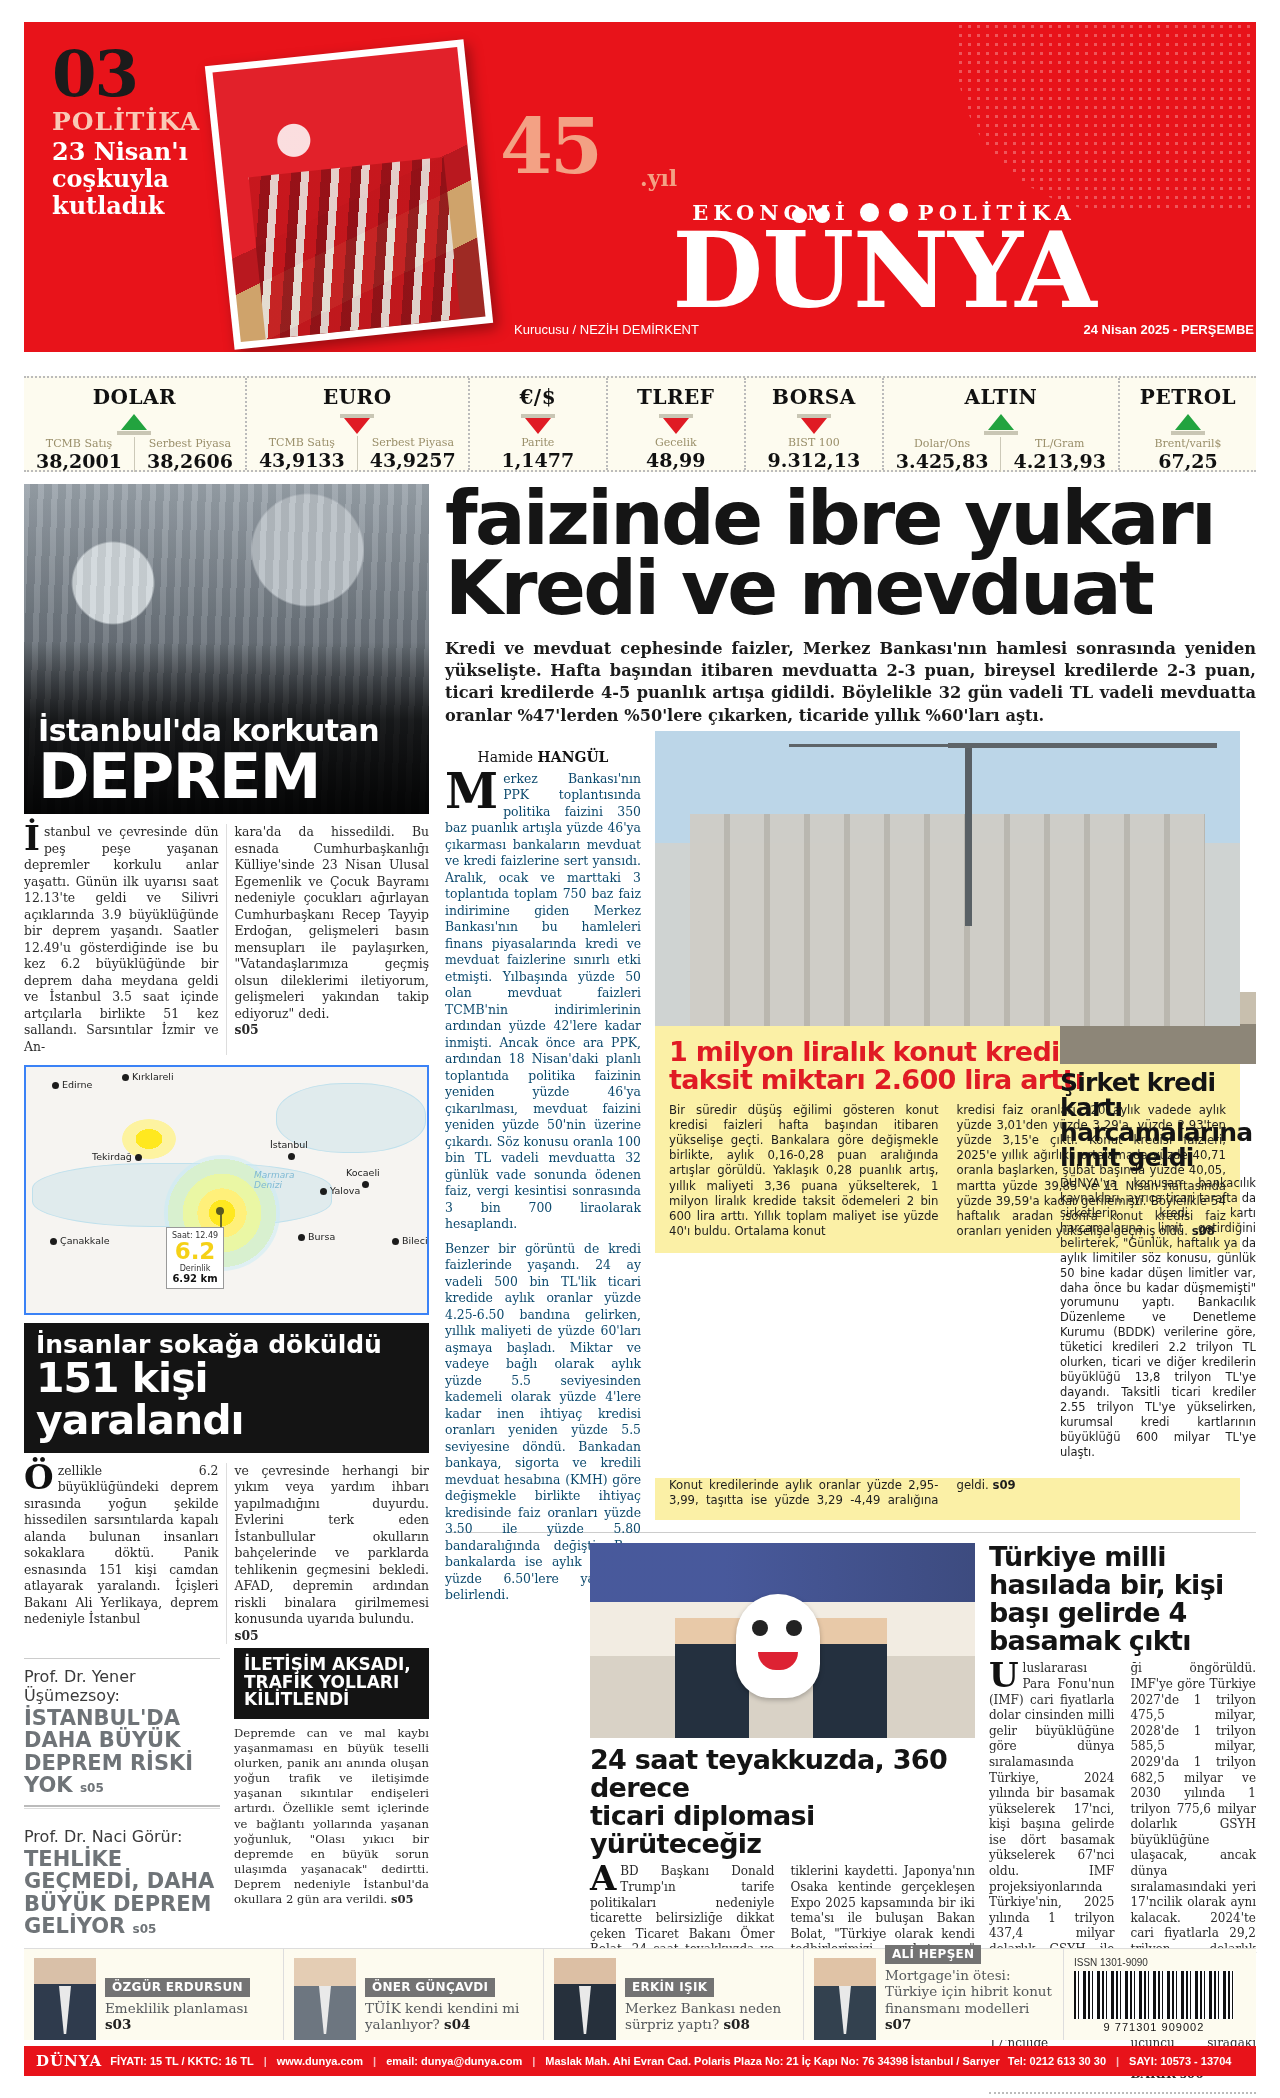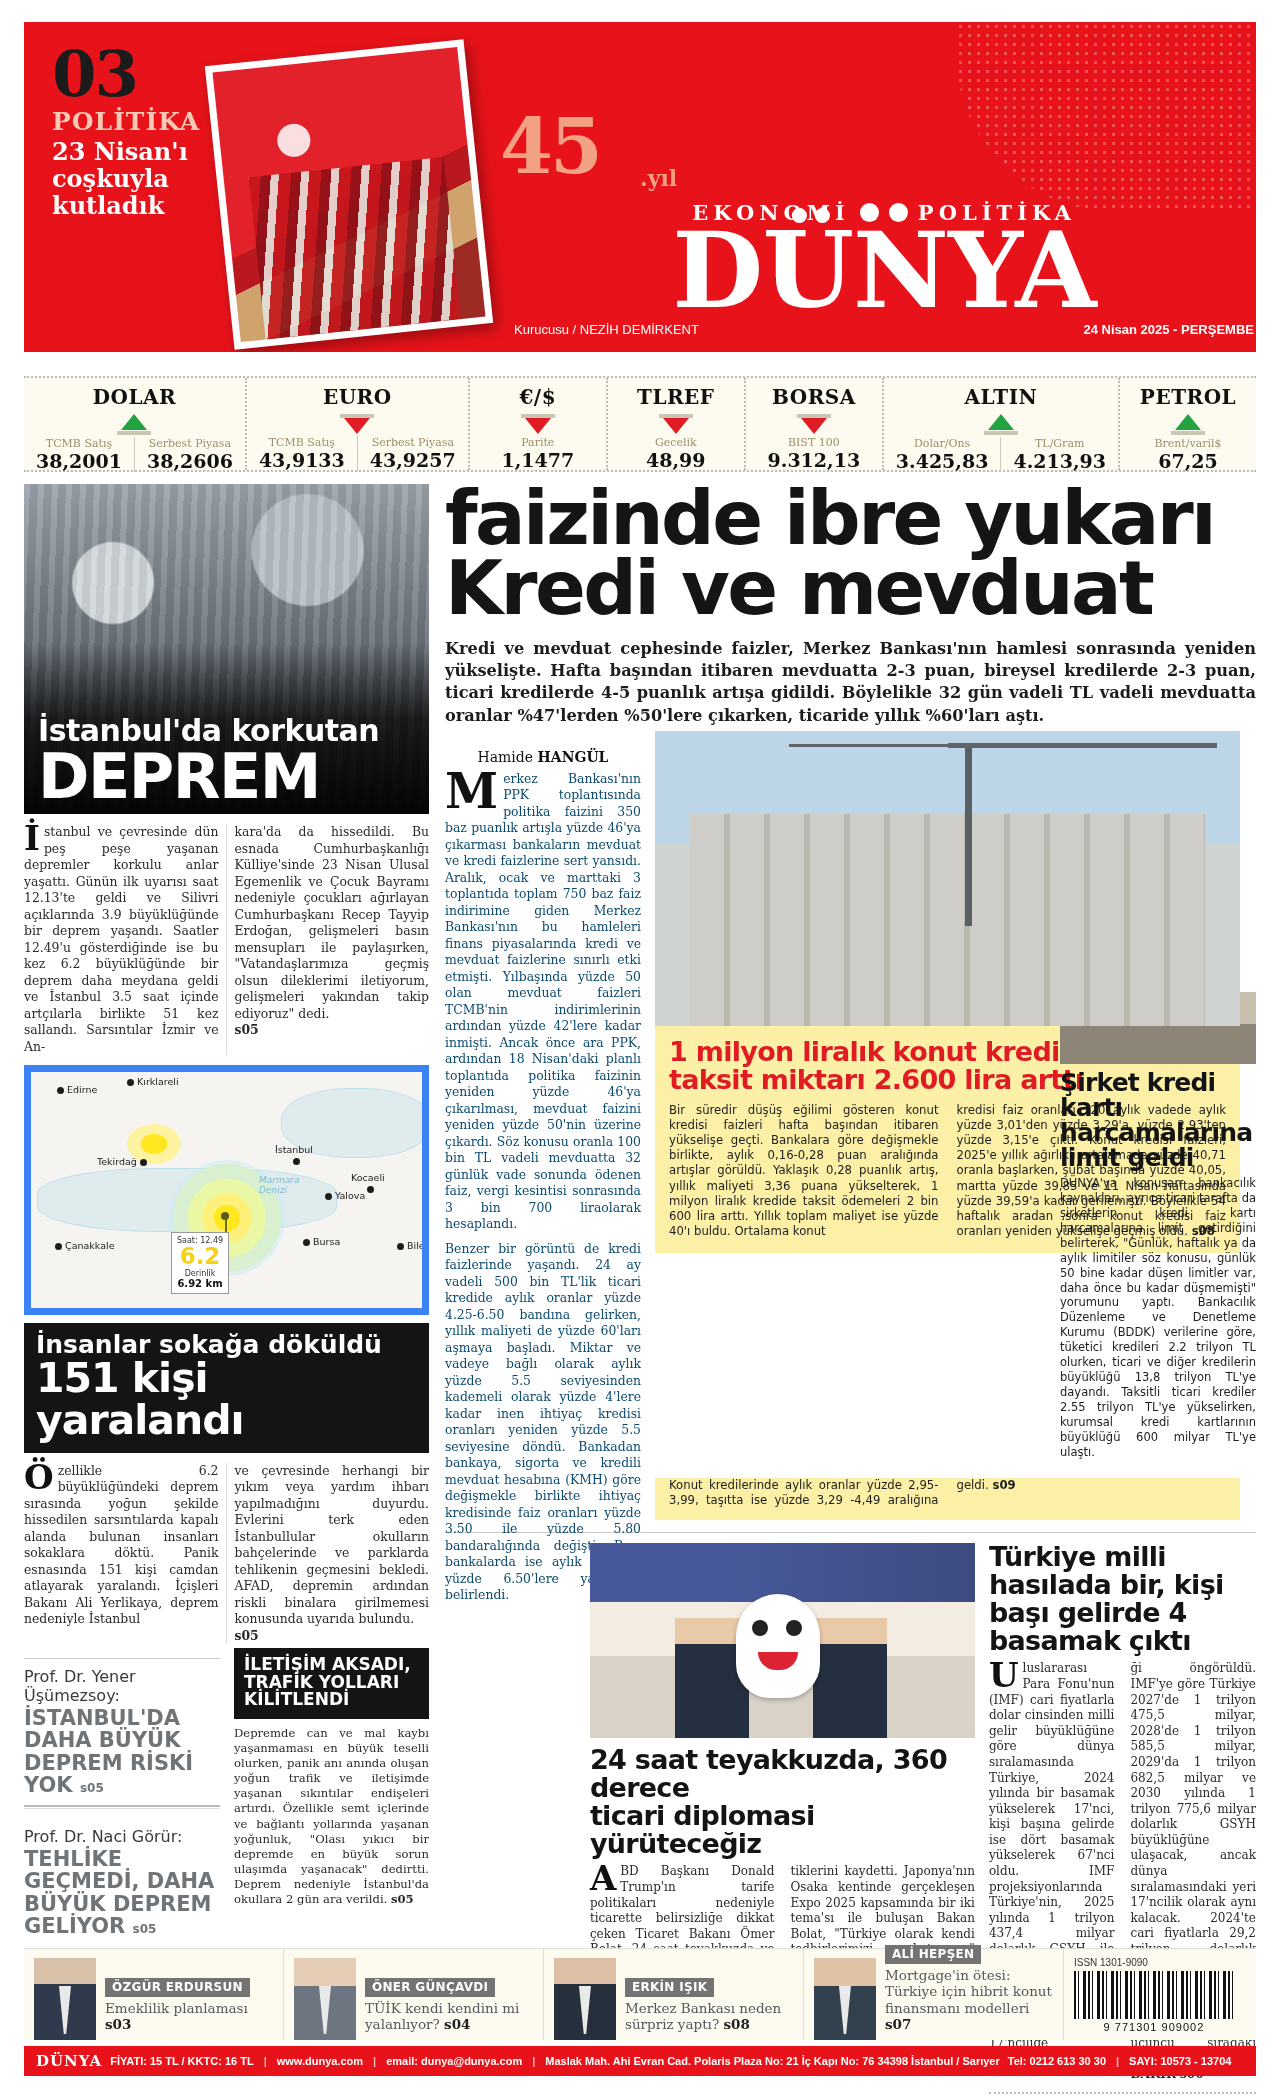--- a/index.html
+++ b/index.html
@@ -146,21 +146,21 @@
   }
   .two-col p { margin: 0; }
   .dropcap::first-letter {
     float: left; font-size: 34px; line-height: .84; font-weight: 700;
     padding-right: 4px; color: #111;
   }
   .ref { font-weight: 700; }
 
   .map {
     margin-top: 10px; width: 405px; height: 250px; position: relative;
-    background: #f6f4f1; border: 7px solid #3b82f6; overflow: hidden;
+    background: #f6f4f1; border: 2px solid #3b82f6; overflow: hidden;
   }
   .sea { position: absolute; background: rgba(140,200,225,.20); border: 1px solid #bfe0ec; }
   .ring { position: absolute; border-radius: 50%; }
   .mcity { position: absolute; font-family: "DejaVu Sans", sans-serif; font-size: 9.5px; color: #222; white-space: nowrap; }
   .mcity .pt { display: inline-block; width: 7px; height: 7px; border-radius: 50%; background: #1c1c1c; vertical-align: middle; }
   .quake-box {
     position: absolute; left: 140px; top: 160px; width: 58px;
     background: #fff; border: 1px solid #999; text-align: center; padding: 3px 2px 4px;
     font-family: "DejaVu Sans", sans-serif;
   }

